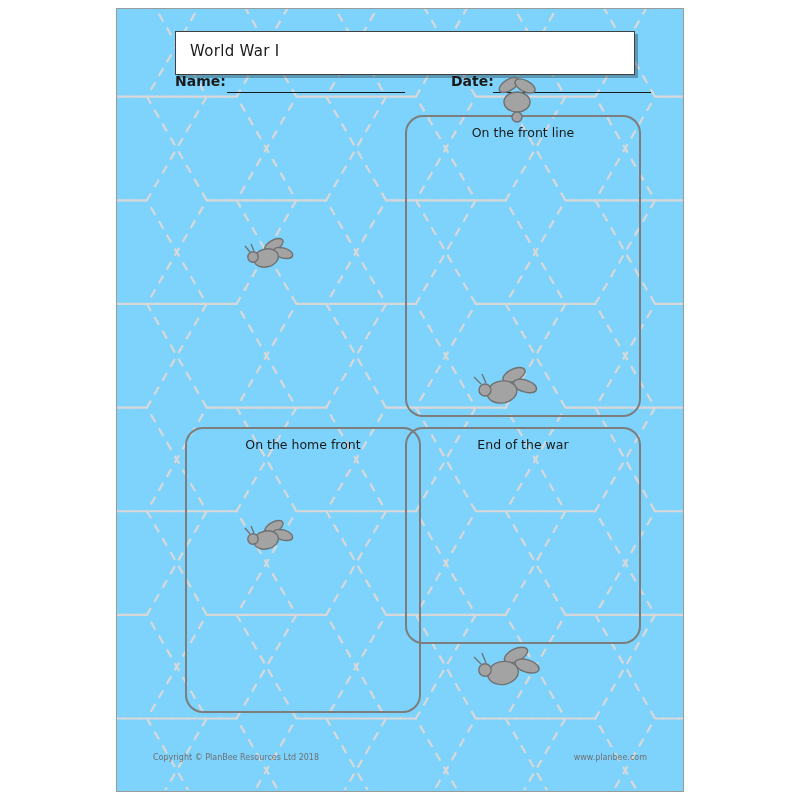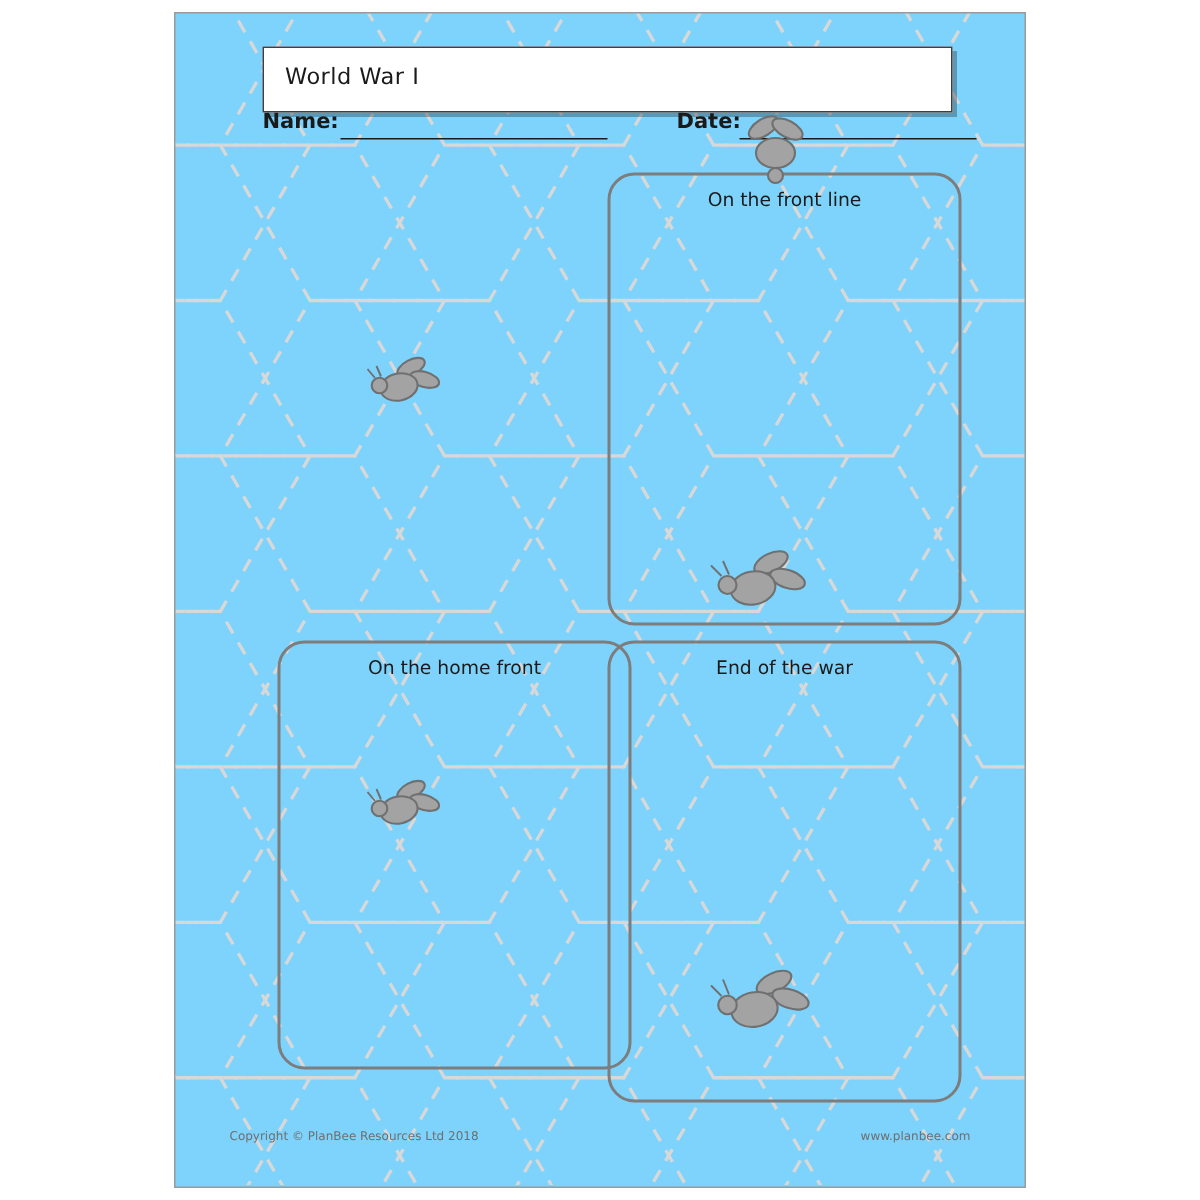--- a/index.html
+++ b/index.html
@@ -98,21 +98,21 @@
     top: 8px;
     left: 0;
     right: 0;
     text-align: center;
     font-size: 12.5px;
     color: #1a1a1a;
   }
   .box-tl { left: 39px;  top: 106px; width: 236px; height: 302px; }
   .box-tr { left: 288px; top: 106px; width: 236px; height: 302px; }
   .box-bl { left: 39px;  top: 418px; width: 236px; height: 286px; margin-left: 29px; }
-  .box-br { left: 288px; top: 418px; width: 236px; height: 308px; }
+  .box-br { left: 288px; top: 418px; width: 236px; height: 217px; }
 
   
   .footnote {
     position: absolute;
     left: 36px;
     top: 712px;
     width: 496px;
     text-align: center;
     font-size: 9.5px;
     line-height: 1.35;

